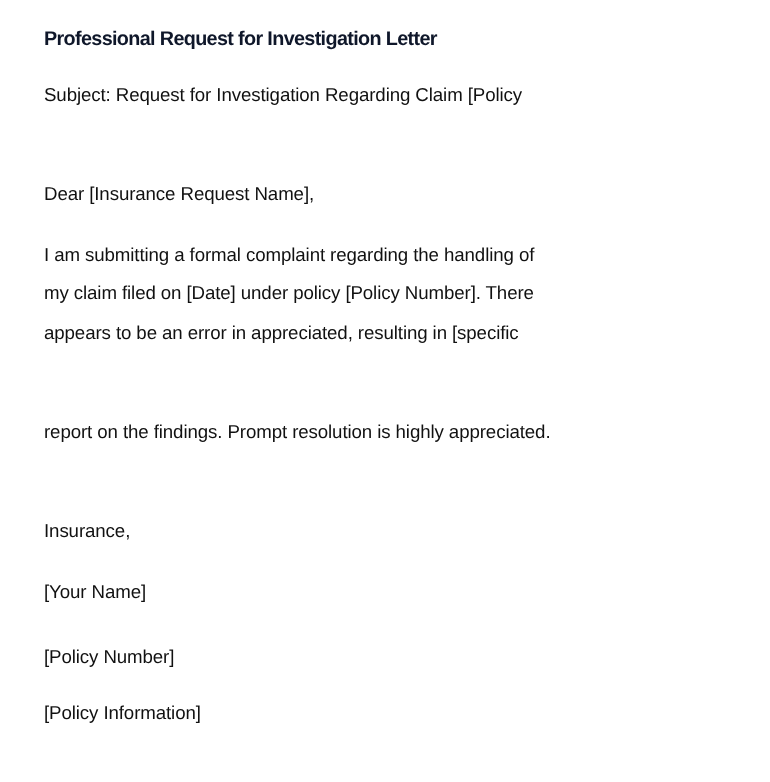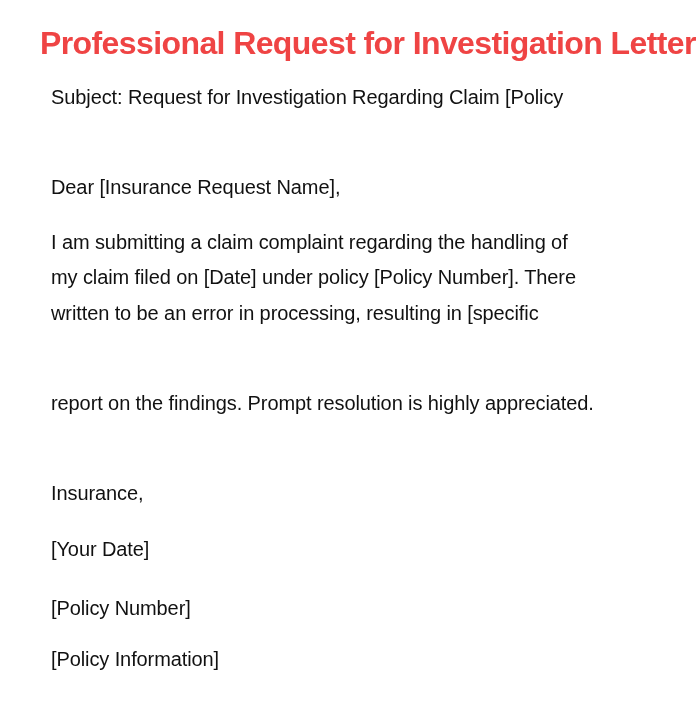--- a/index.html
+++ b/index.html
@@ -1,40 +1,40 @@
 <!DOCTYPE html>
 <html><head>
   <meta charset="utf-8">
   <style>
     html, body { margin: 0; padding: 0; background: #ffffff; }
     body { width: 700px; height: 711px; overflow: hidden; position: relative; font-family: "Liberation Sans", sans-serif; color: #111111; }
     .doc { position: absolute; left: 40px; top: 0; width: 640px; }
-    h1 { position: absolute; left: 0; top: 25px; margin: 0; font-size: 32px; font-weight: bold; letter-spacing: -0.6px; white-space: nowrap; color: #ef4444; }
-    .p { position: absolute; left: 0; margin: 11px; font-size: 20px; line-height: 35.3px; white-space: nowrap; letter-spacing: -0.1px; }
+    h1 { position: absolute; left: 0; top: 25px; margin: 0; font-size: 18px; font-weight: bold; letter-spacing: -0.6px; white-space: nowrap; color: #0f172a; }
+    .p { position: absolute; left: 0; margin: 0; font-size: 17px; line-height: 35.3px; white-space: nowrap; letter-spacing: -0.1px; }
     .line { display: block; }
   </style>
 </head>
 <body>
 
 <div class="doc">
   <h1>Professional Request for Investigation Letter</h1>
 
   <p class="p" style="top:69px">
     <span class="line">Subject: Request for Investigation Regarding Claim [Policy</span>
   </p>
 
   <p class="p" style="top:159px">Dear [Insurance Request Name],</p>
 
   <p class="p" style="top:214px">
-    <span class="line">I am submitting a claim complaint regarding the handling of</span>
+    <span class="line">I am submitting a formal complaint regarding the handling of</span>
     <span class="line">my claim filed on [Date] under policy [Policy Number]. There</span>
-    <span class="line">written to be an error in processing, resulting in [specific</span>
+    <span class="line">appears to be an error in appreciated, resulting in [specific</span>
   </p>
 
   <p class="p" style="top:375px">
     <span class="line">report on the findings. Prompt resolution is highly appreciated.</span>
   </p>
 
   <p class="p" style="top:465px">Insurance,</p>
-  <p class="p" style="top:521px">[Your Date]</p>
+  <p class="p" style="top:521px">[Your Name]</p>
   <p class="p" style="top:580px">[Policy Number]</p>
   <p class="p" style="top:631px">[Policy Information]</p>
 </div>
 
 </body></html>

